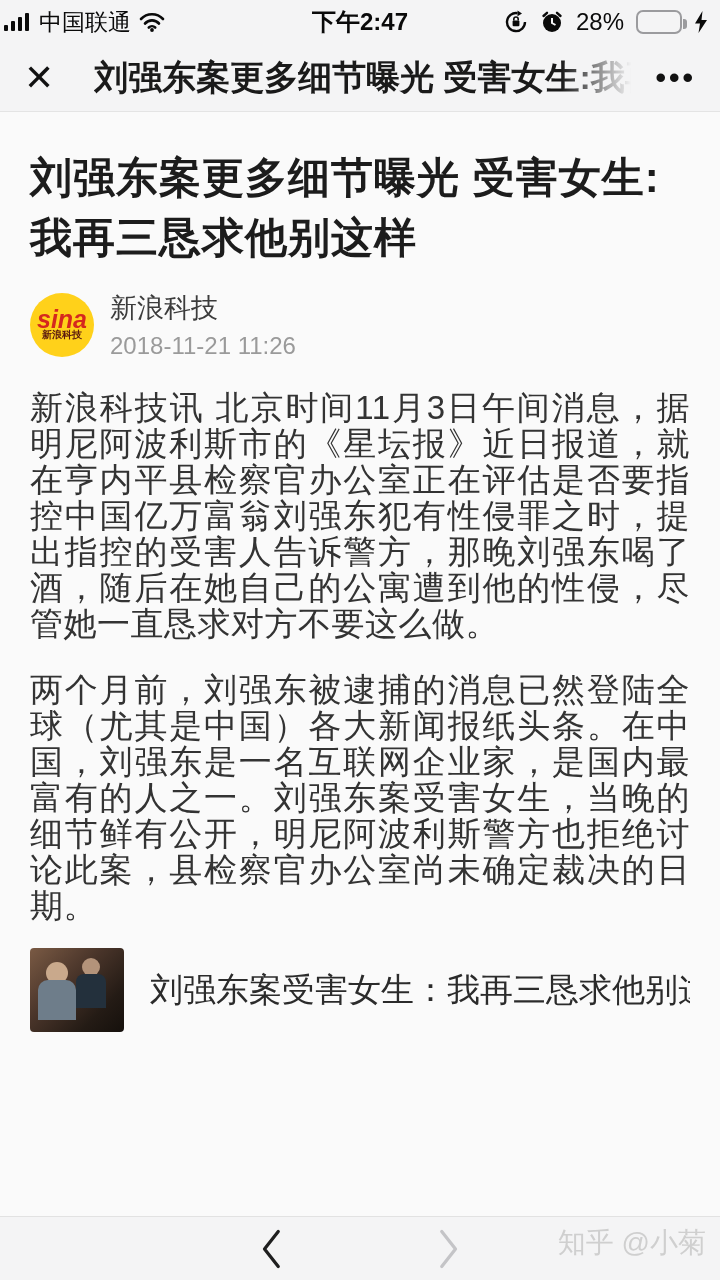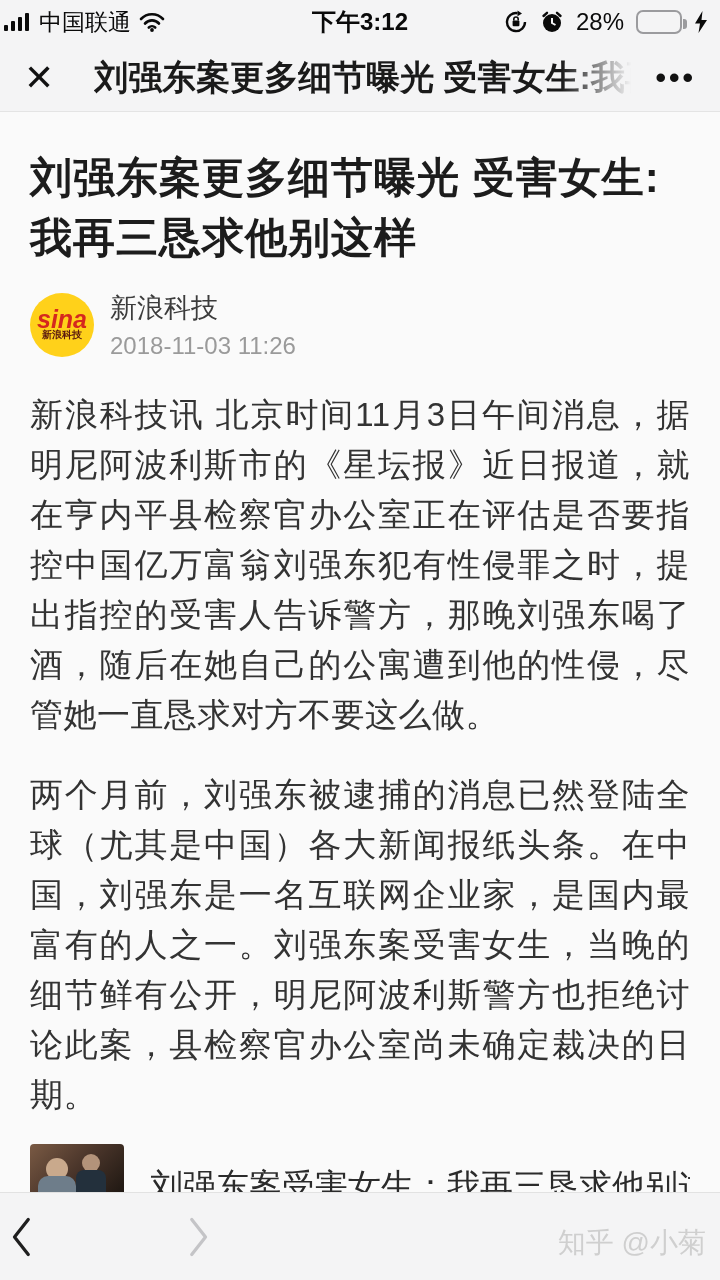--- a/index.html
+++ b/index.html
@@ -55,21 +55,21 @@
   .avatar .sina { font-size:25px; font-weight:bold; font-style:italic; line-height:20px; }
   .avatar .sub { font-size:10px; font-weight:bold; line-height:12px; }
   .author-meta { margin-left:16px; }
   .author-name { font-size:27px; color:#3c3c3c; }
   .author-date { font-size:24px; color:#9a9a9a; margin-top:6px; }
   .follow-btn {
     margin-left:auto; background:#ececec; color:#4a4a4a;
     font-size:28px; padding:10px 30px; border-radius:28px; border:none; cursor:pointer;
   }
 
-  .body-text p { font-size:33px; line-height:50px; color:#333; letter-spacing:0.5px; text-align:justify; }
+  .body-text p { font-size:33px; line-height:36px; color:#333; letter-spacing:0.5px; text-align:justify; }
   .body-text p:first-child { margin-top:30px; }
   .body-text p + p { margin-top:30px; }
 
   
   .related-card { margin-top:24px; display:flex; align-items:center; position:relative; cursor:pointer; }
   .thumb {
     width:94px; height:84px; border-radius:4px; flex:0 0 auto; position:relative; overflow:hidden;
     background:linear-gradient(135deg,#7a5a44 0%,#4a352a 40%,#241b15 75%,#15100c 100%);
   }
   .thumb .p1 { position:absolute; left:16px; top:14px; width:22px; height:22px; border-radius:50%; background:#c9a98c; }
@@ -82,22 +82,22 @@
   }
   .open-btn {
     position:absolute; right:-14px; top:50%; transform:translateY(-50%);
     width:110px; height:62px; border:none; border-radius:34px;
     color:#fff; font-size:32px; display:flex; align-items:center; justify-content:center;
     cursor:pointer; letter-spacing:2px;
   }
 
   
   .footer {
-    flex:0 0 auto; height:88px; background:#f4f4f5; border-top:1px solid #e2e2e2;
-    display:flex; align-items:center; gap:132px; position:relative;
+    flex:0 0 auto; height:64px; background:#f4f4f5; border-top:1px solid #e2e2e2;
+    display:flex; align-items:center; justify-content:center; gap:132px; position:relative;
   }
   .chev { width:44px; height:48px; display:flex; align-items:center; justify-content:center; cursor:pointer; }
   .chev svg { width:30px; height:44px; }
   .chev-back { color:#1f1f1f; }
   .chev-fwd { color:#c4c4c7; }
   .watermark { position:absolute; right:14px; bottom:18px; font-size:28px; color:#cfcfcf; }
 
   .icon-svg { display:block; }
 </style>
 </head>
@@ -116,21 +116,21 @@
     <span>中国联通</span>
     <span>
       <svg class="icon-svg" width="26" height="20" viewBox="0 0 26 20">
         <path d="M2 7 A15 15 0 0 1 24 7" fill="none" stroke="#0a0a0a" stroke-width="2.6" stroke-linecap="round"></path>
         <path d="M6 11.5 A9.5 9.5 0 0 1 20 11.5" fill="none" stroke="#0a0a0a" stroke-width="2.6" stroke-linecap="round"></path>
         <path d="M9.8 15.5 A4.6 4.6 0 0 1 16.2 15.5" fill="none" stroke="#0a0a0a" stroke-width="2.6" stroke-linecap="round"></path>
         <circle cx="13" cy="18" r="1.9" fill="#0a0a0a"></circle>
       </svg>
     </span>
   </div>
-  <div class="sb-time">下午3:12</div>
+  <div class="sb-time">下午2:47</div>
   <div class="sb-right">
     <span>
       <svg class="icon-svg" width="24" height="24" viewBox="0 0 24 24">
         <path d="M21 12 A9 9 0 1 1 13.5 3.2" fill="none" stroke="#0a0a0a" stroke-width="2.4"></path>
         <path d="M13.5 0.5 L18 3.4 L13.5 6.3 Z" fill="#0a0a0a"></path>
         <rect x="8.6" y="10.6" width="6.8" height="5.6" rx="1" fill="#0a0a0a"></rect>
         <path d="M9.8 10.6 V9.2 a2.2 2.2 0 0 1 4.4 0 V10.6" fill="none" stroke="#0a0a0a" stroke-width="1.6"></path>
       </svg>
     </span>
     <span>
@@ -165,21 +165,21 @@
 <div class="content">
   <h1 class="article-title">刘强东案更多细节曝光 受害女生:我再三恳求他别这样</h1>
 
   <div class="author-row">
     <div class="avatar" style="background:#ffd11a;">
       <span class="sina" style="color:#d5281e;">sina</span>
       <span class="sub" style="color:#5a1a10;">新浪科技</span>
     </div>
     <div class="author-meta">
       <div class="author-name">新浪科技</div>
-      <div class="author-date">2018-11-03 11:26</div>
+      <div class="author-date">2018-11-21 11:26</div>
     </div>
   </div>
 
   <div class="body-text">
     <p>新浪科技讯 北京时间11月3日午间消息，据明尼阿波利斯市的《星坛报》近日报道，就在亨内平县检察官办公室正在评估是否要指控中国亿万富翁刘强东犯有性侵罪之时，提出指控的受害人告诉警方，那晚刘强东喝了酒，随后在她自己的公寓遭到他的性侵，尽管她一直恳求对方不要这么做。</p>
     <p>两个月前，刘强东被逮捕的消息已然登陆全球（尤其是中国）各大新闻报纸头条。在中国，刘强东是一名互联网企业家，是国内最富有的人之一。刘强东案受害女生，当晚的细节鲜有公开，明尼阿波利斯警方也拒绝讨论此案，县检察官办公室尚未确定裁决的日期。</p>
   </div>
 
   <div class="related-card">
     <div class="thumb">

